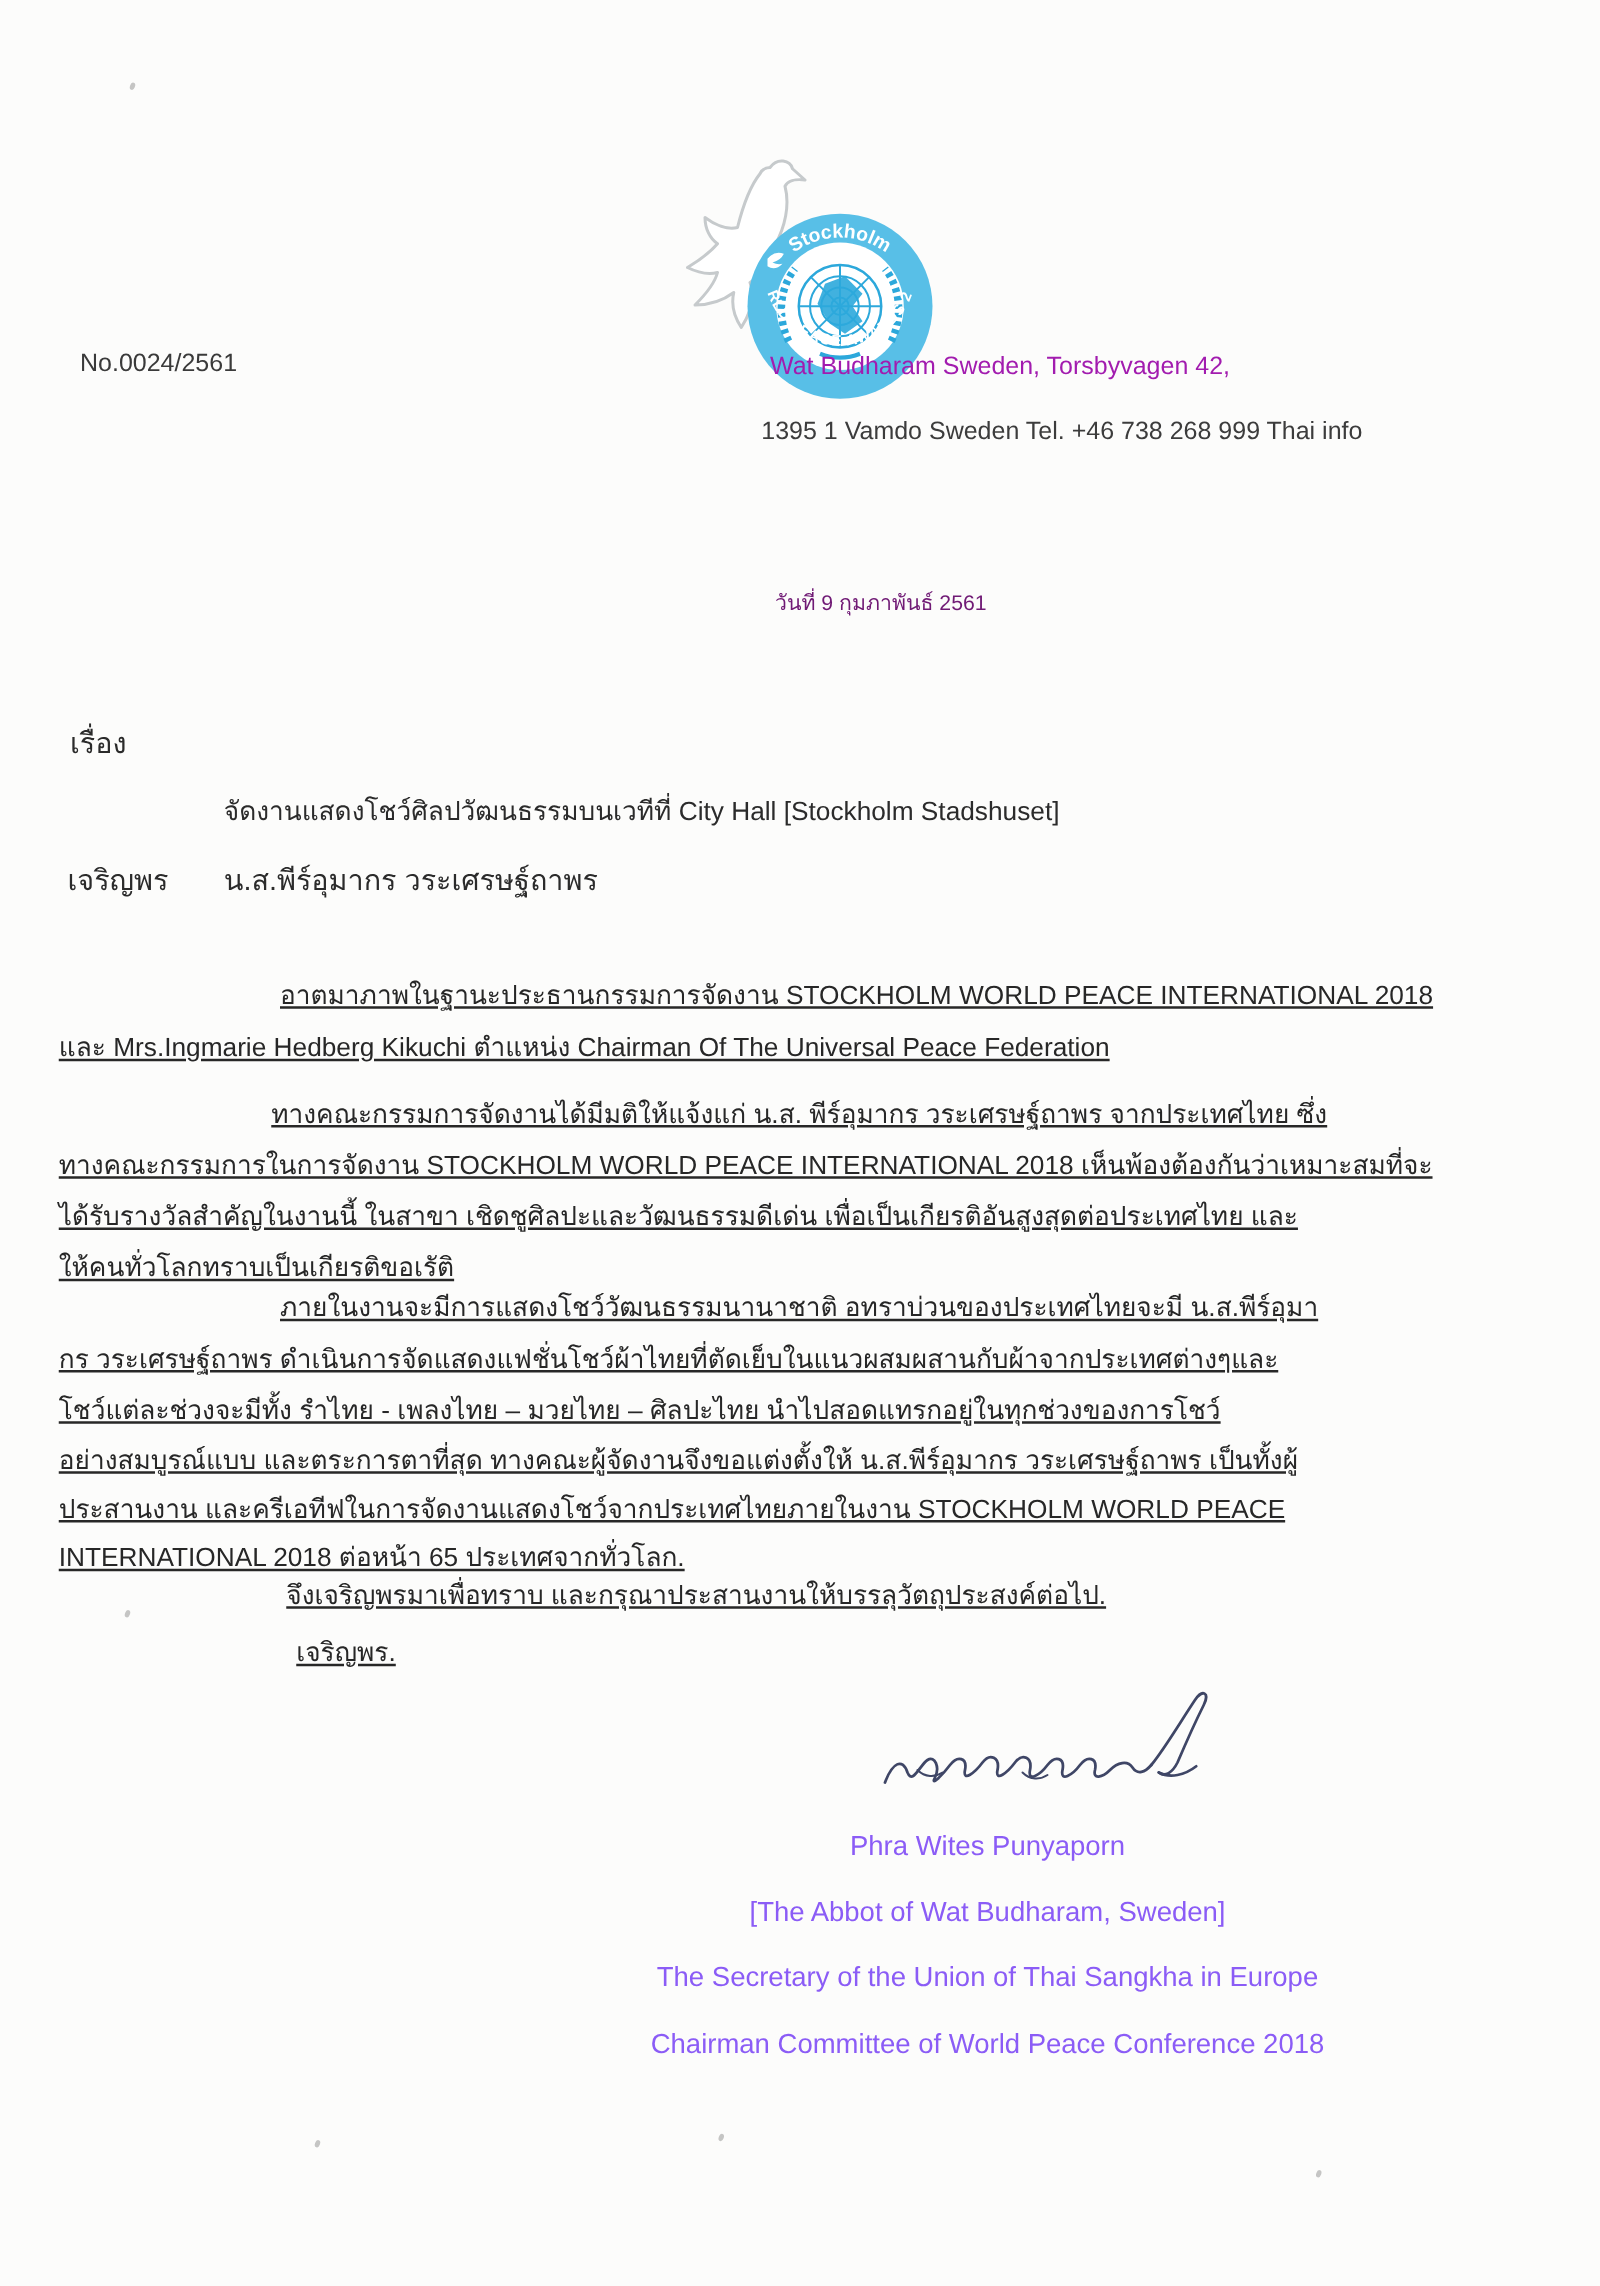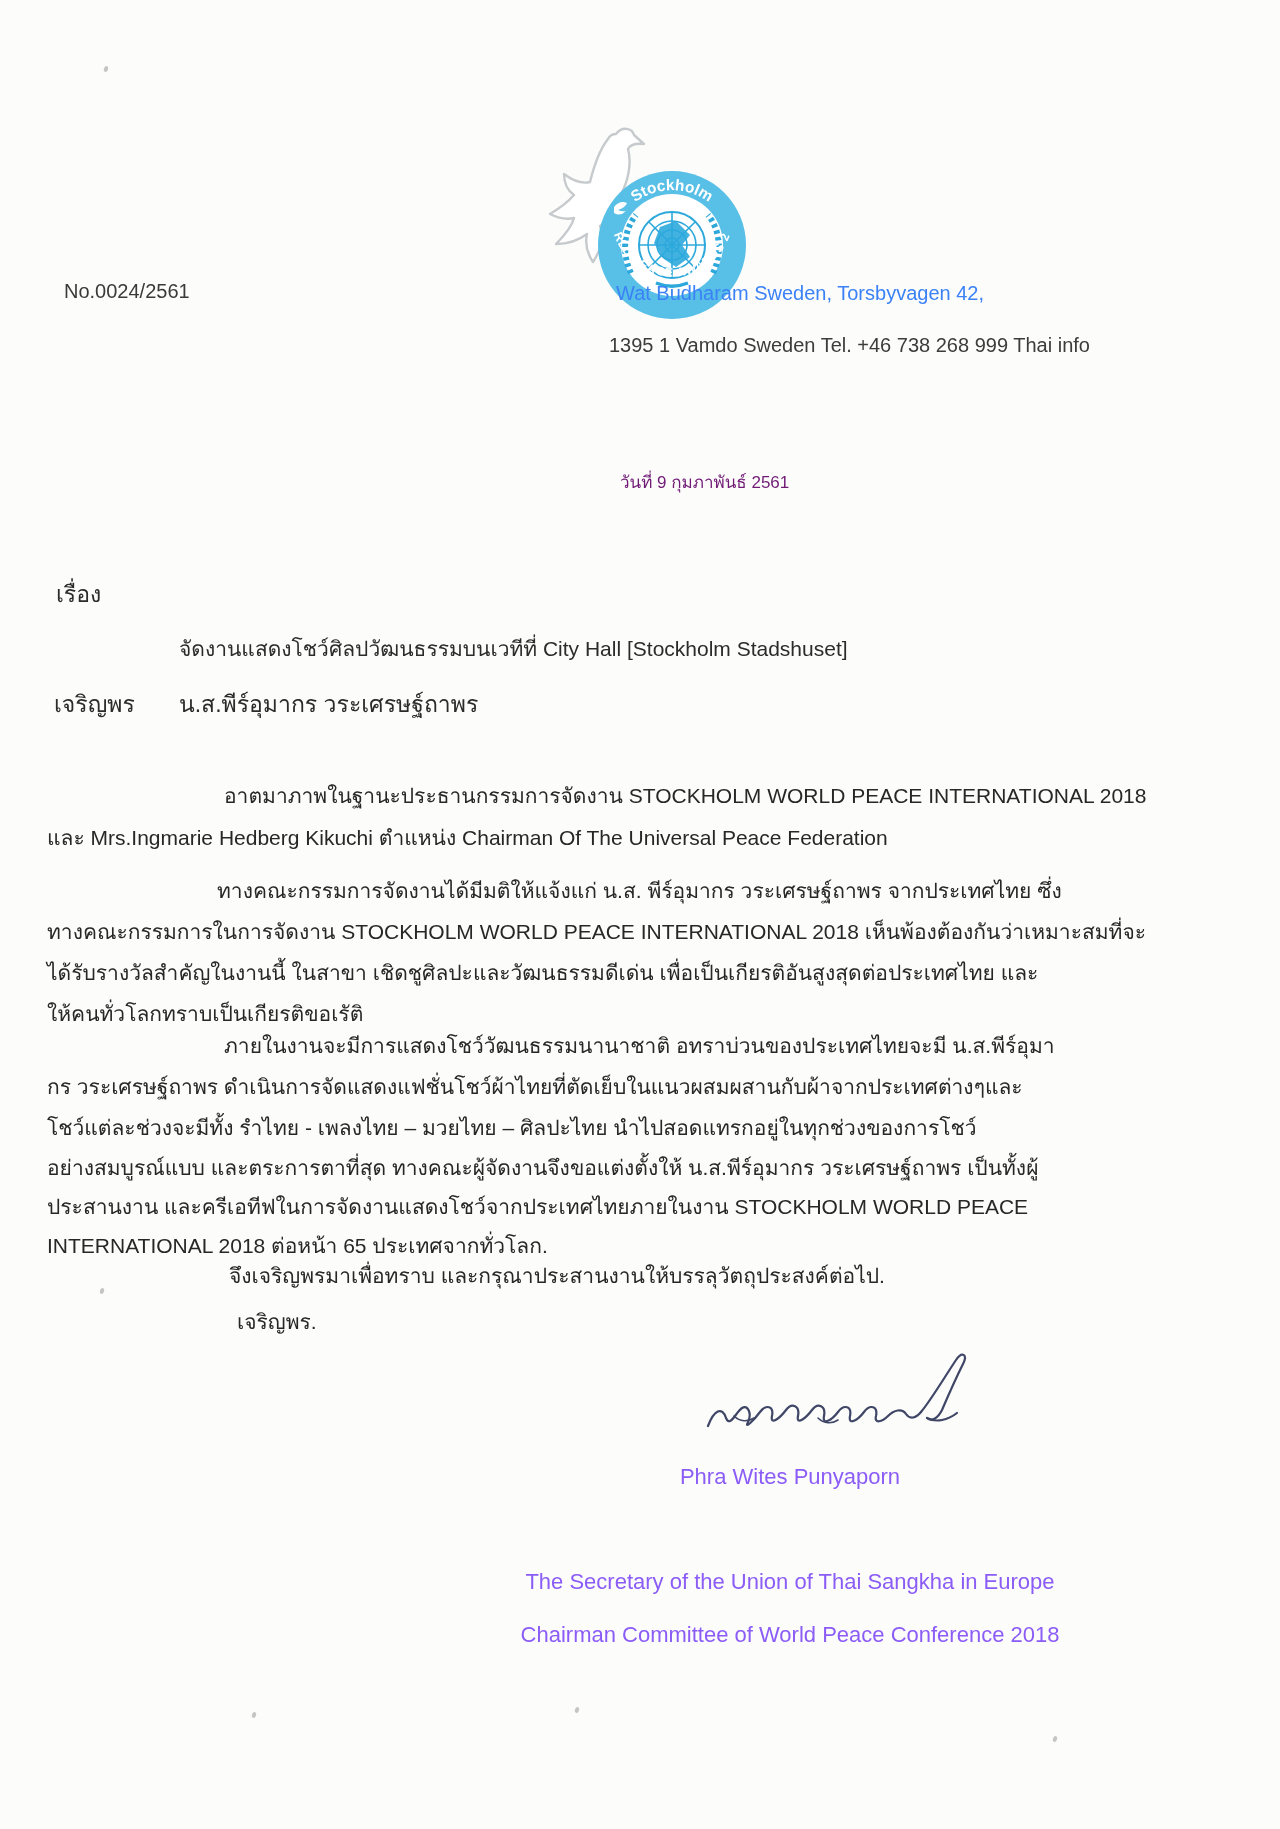--- a/index.html
+++ b/index.html
@@ -7,29 +7,29 @@
     position:relative;
     width:1280px;height:1829px;
     margin:0 auto;
     background:#fcfcfb;
     overflow:hidden;
     font-family:"Liberation Sans", sans-serif;
     color:#2b2b2b;
   }
   .abs{position:absolute;white-space:nowrap;}
   .ref-no{left:64px;top:280px;font-size:20px;color:#3a3a3a;}
-  .addr1{left:616px;top:282px;font-size:20px;color:#3b82f6;}
+  .addr1{left:616px;top:282px;font-size:20px;color:#a21caf;}
   .addr2{left:609px;top:334px;font-size:20px;color:#3c3c3c;}
   .date-line{left:620px;top:468px;font-size:17px;color:#701a75;}
   .subj-label{left:56px;top:576px;font-size:23px;}
   .subj-l1{left:179px;top:577px;font-size:21px;}
   .subj-l2{left:179px;top:632px;font-size:21px;}
   .sal-label{left:54px;top:686px;font-size:23px;}
   .sal-name{left:179px;top:686px;font-size:23px;}
-  .body-line{font-size:21px;color:#272727;}
+  .body-line{font-size:21px;color:#272727;text-decoration:underline;}
   .p1l1{left:224px;top:779px;}
   .p1l2{left:47px;top:821px;}
   .p2l1{left:217px;top:874px;}
   .p2l2{left:47px;top:915px;}
   .p2l3{left:47px;top:956px;}
   .p2l4{left:47px;top:997px;}
   .p3l1{left:224px;top:1029px;}
   .p3l2{left:47px;top:1070px;text-align:right;}
   .p3l3{left:47px;top:1111px;}
   .p3l4{left:47px;top:1151px;}
@@ -147,20 +147,21 @@
         <path d="M221,64 C231,52 244,30 256,12 C262,3 268,6 263,16
                  C256,30 248,48 242,62 C238,70 232,74 227,70"></path>
         <path d="M227,70 C236,75 248,72 257,65"></path>
         <path d="M34,68 C40,74 48,74 54,70" stroke-width="1.6"></path>
         <path d="M118,70 C124,76 132,76 138,72" stroke-width="1.6"></path>
       </g>
     </svg>
   </div>
 
   <div class="abs footer-line f1">Phra Wites Punyaporn</div>
+  <div class="abs footer-line f2">[The Abbot of Wat Budharam, Sweden]</div>
   <div class="abs footer-line f3">The Secretary of the Union of Thai Sangkha in Europe</div>
   <div class="abs footer-line f4">Chairman Committee of World Peace Conference 2018</div>
 
   <div class="speck sp1"></div>
   <div class="speck sp2"></div>
   <div class="speck sp3"></div>
   <div class="speck sp4"></div>
   <div class="speck sp5"></div>
 
 </div>

